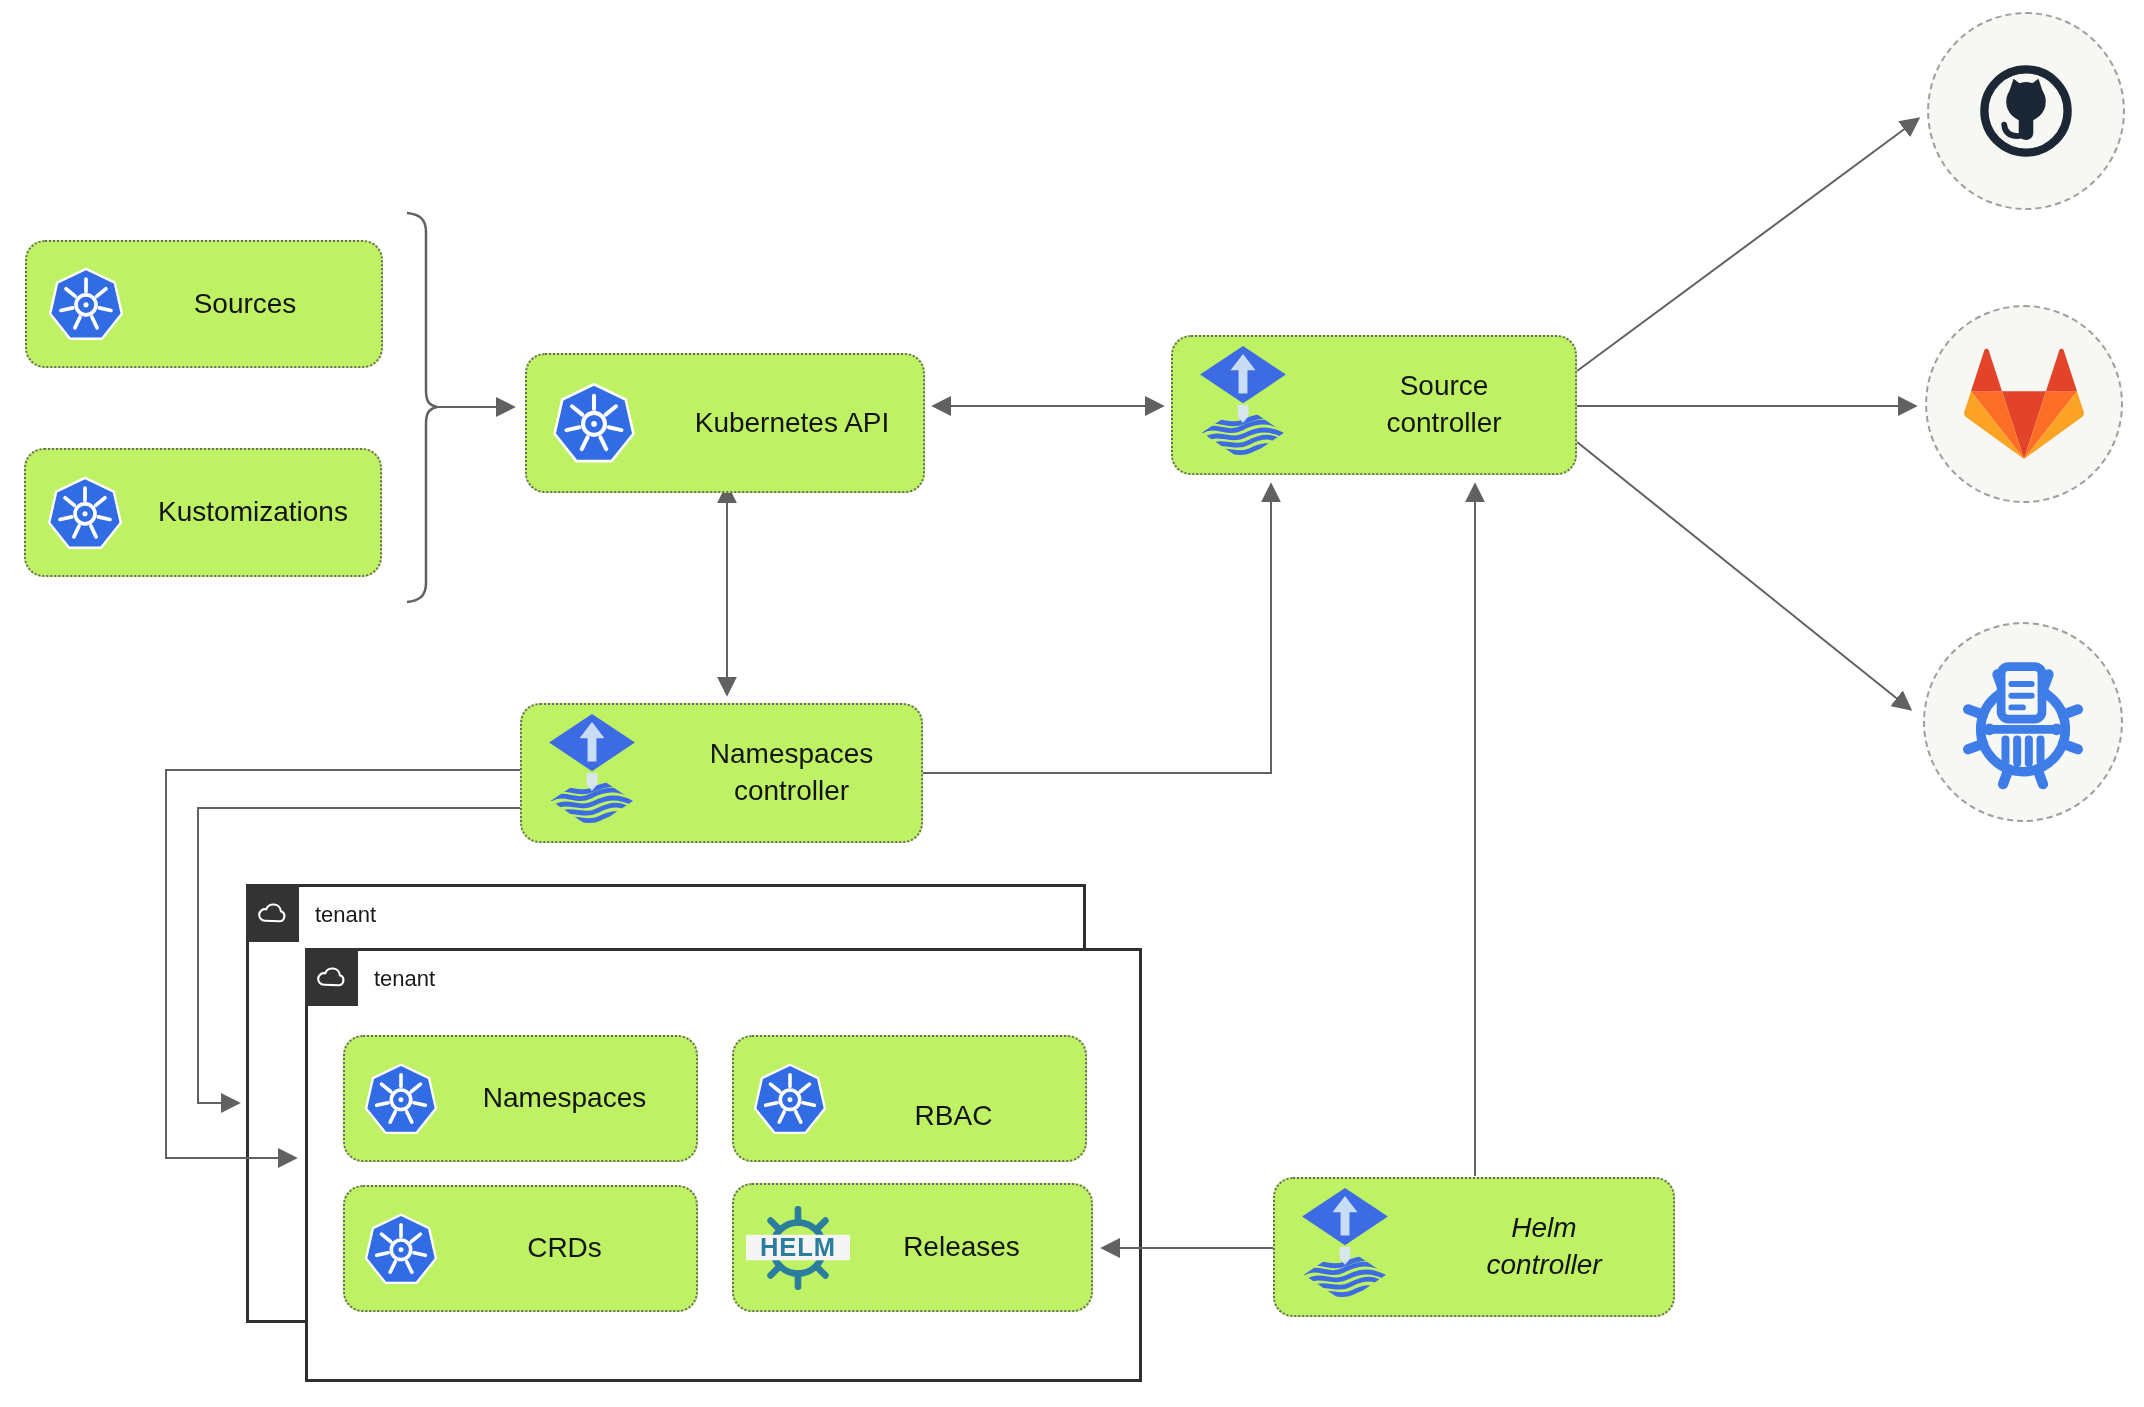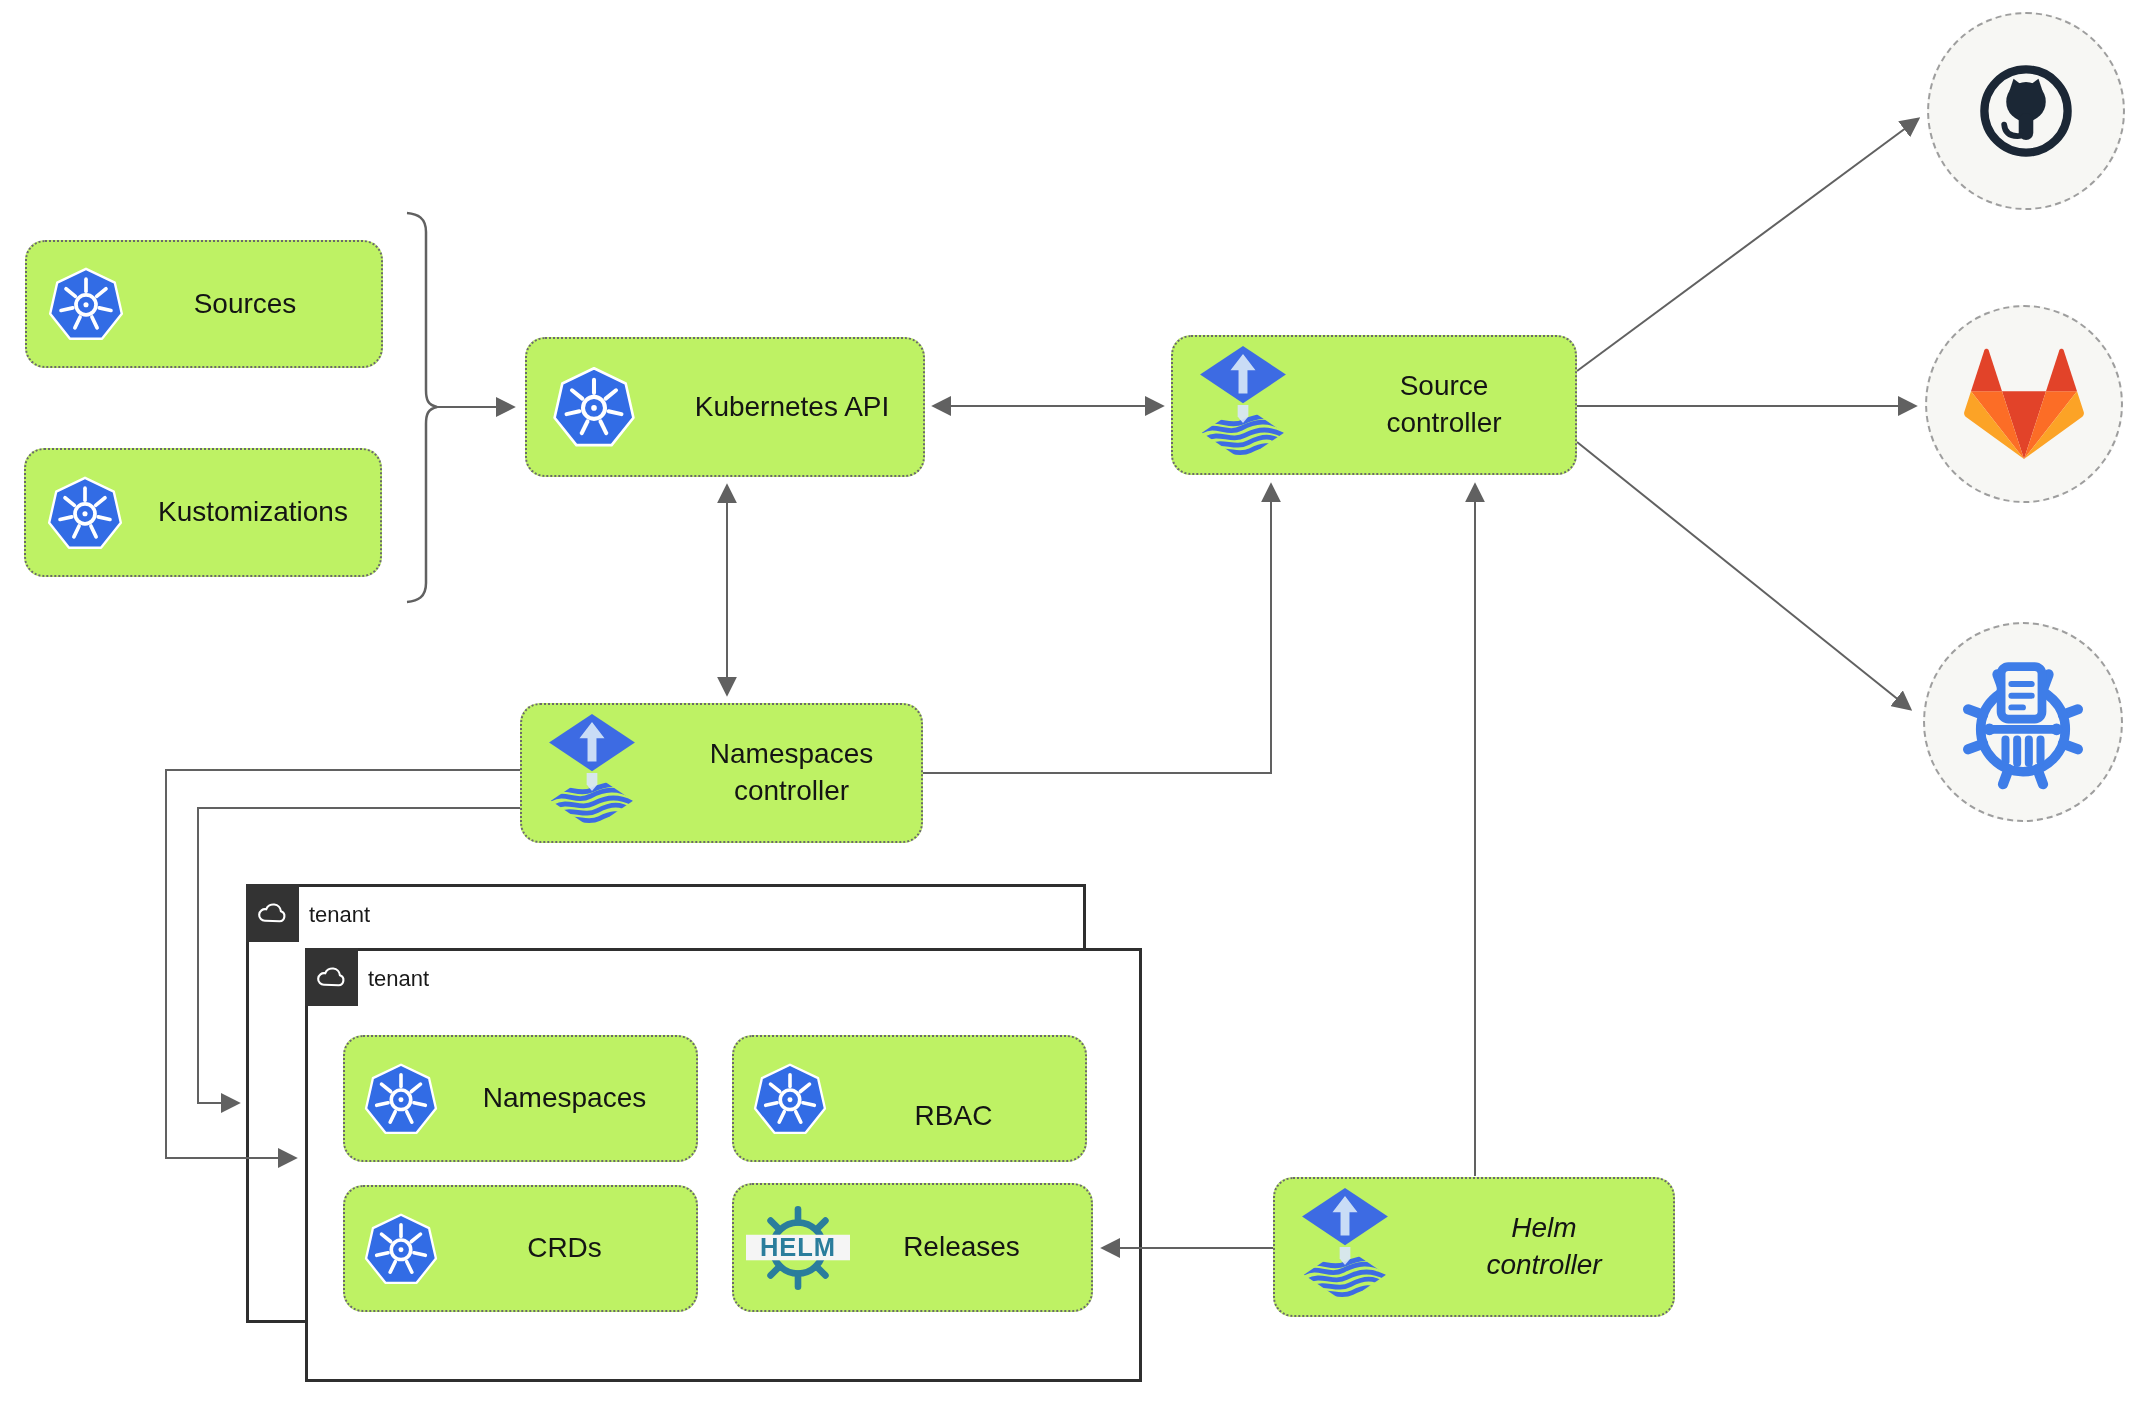--- a/index.html
+++ b/index.html
@@ -15,21 +15,21 @@
   .node .lbl span{text-align:center;}
   .controller .lbl span{width:170px;}
 
   
   .tenant{position:absolute;box-sizing:border-box;background:#ffffff;
           border:3px solid #2f2f2f;}
   .tenant-outer{z-index:1;}
   .tenant-inner{z-index:2;}
   .tenant .tab{position:absolute;top:-3px;left:-3px;width:53px;height:58px;
                background:#333333;display:flex;align-items:center;justify-content:center;}
-  .tenant .tlabel{position:absolute;left:60px;top:15px;font-size:22px;color:#1a1a1a;}
+  .tenant .tlabel{position:absolute;left:66px;top:15px;font-size:22px;color:#1a1a1a;}
 
   
   .ext{position:absolute;box-sizing:border-box;border:2px dashed #9e9e9e;border-radius:50%;
        background:#f7f7f4;display:flex;align-items:center;justify-content:center;z-index:6;}
 
   .wires{position:absolute;left:0;top:0;z-index:5;pointer-events:none;}
   svg{display:block;}
 </style>
 </head>
 <body>
@@ -135,21 +135,21 @@
     <span class="iconwrap" style="width:118px;">
       <svg width="80" height="80">
           <use href="#k8s-logo"></use>
         </svg>
     </span>
     <span class="lbl" style="padding-right:18px;">
         <span>Kustomizations</span>
       </span>
   </div>
 
-  <div class="node" style="left:525px;top:337px;width:400px;height:140px;">
+  <div class="node" style="left:525px;top:353px;width:400px;height:140px;">
     <span class="iconwrap" style="width:134px;">
       <svg width="88" height="88">
           <use href="#k8s-logo"></use>
         </svg>
     </span>
     <span class="lbl">
         <span>Kubernetes API</span>
       </span>
   </div>
 

